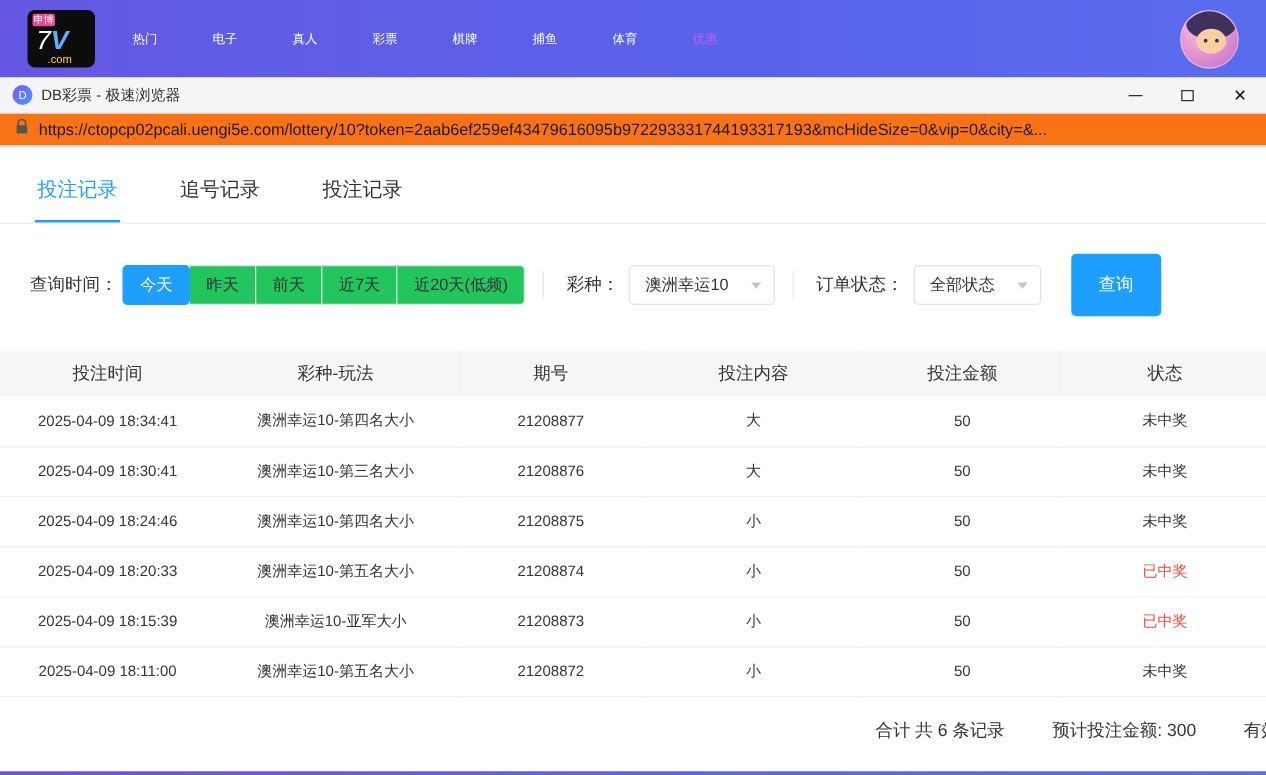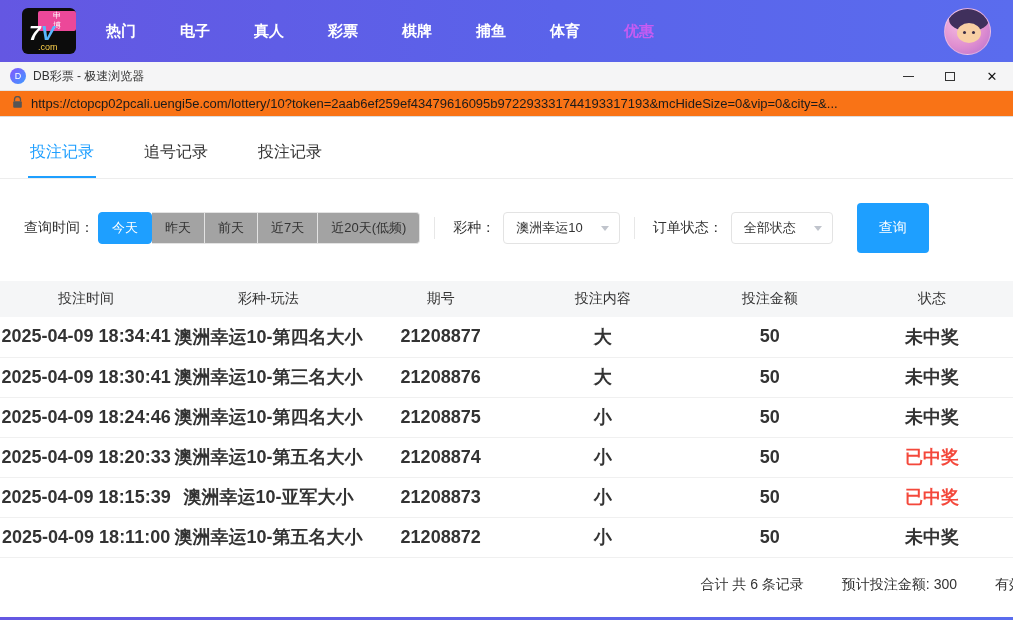--- a/index.html
+++ b/index.html
@@ -5,27 +5,27 @@
   * { box-sizing: border-box; margin: 0; padding: 0; }
   html,body { width:1013px; height:620px; overflow:hidden; }
   body { font-family:"Liberation Sans", sans-serif; background:#fff; position:relative; }
 
   
   .top-bar { height:62px; background:linear-gradient(90deg,#6457e2 0%, #5a63ea 55%, #5a6cee 100%);
              display:flex; align-items:center; padding:0 22px; }
   .logo { width:54px; height:46px; background:#0c0c0c; border-radius:6px; position:relative;
           margin-right:30px; flex:0 0 auto; }
   .logo-badge { position:absolute; top:3px; left:4px; background:#ec4899; color:#fff;
-                font-size:8px; line-height:10px; padding:0 15px; border-radius:2px;margin-left:12px; }
-  .logo-main { position:absolute; top:13px; left:7px; font-size:21px; font-weight:bold;
+                font-size:8px; line-height:10px; padding:0 1px; border-radius:2px; }
+  .logo-main { position:absolute; top:13px; left:7px; font-size:21px; font-weight:normal;
                font-style:italic; color:#fff; letter-spacing:0; }
   .logo-main b { color:#58b6ff; font-style:italic; }
   .logo-suffix { position:absolute; bottom:2px; left:16px; font-size:9px; color:#ffd34d;margin-top:15px; }
   .nav { display:flex; align-items:center; }
-  .nav .nav-item { color:#fff; font-size:15px; font-weight:bold; margin-right:44px; cursor:pointer; }
+  .nav .nav-item { color:#fff; font-size:10px; font-weight:normal; margin-right:44px; cursor:pointer; }
   .nav .nav-item.highlight { color:#c75cf2; }
   .avatar { margin-left:auto; width:47px; height:47px; border-radius:50%;
             background:radial-gradient(circle at 35% 30%, #f6bfe3 0%, #e08fd0 55%, #b56ccf 100%);
             position:relative; overflow:hidden; border:1px solid rgba(255,255,255,.35); }
   .avatar .hair { position:absolute; top:-4px; left:4px; width:40px; height:26px;
                   background:#40305c; border-radius:50% 50% 45% 45%; }
   .avatar .face { position:absolute; top:14px; left:12px; width:24px; height:20px;
                   background:#f8cfa4; border-radius:50%; }
   .avatar .eye { position:absolute; width:3px; height:3px; background:#3a2b45; border-radius:50%; top:22px; }
   .avatar .eye.l { left:18px; } .avatar .eye.r { left:27px; }
@@ -51,41 +51,41 @@
 
   
   .page { background:#fff; }
   .tabs { display:flex; padding:0 28px; border-bottom:1px solid #ededed; margin-top:10px; }
   .tab { font-size:16px; color:#333; padding:15px 2px 13px; margin-right:46px; cursor:pointer; }
   .tab.active { color:#1e9fff; border-bottom:2px solid #1e9fff; }
 
   .filter-row { display:flex; align-items:center; padding:24px 24px 20px; font-size:14px; color:#333; }
   .filter-label { flex:0 0 auto; }
   .seg { display:flex; margin-left:4px;border-radius:16px; }
-  .seg button { height:32px; padding:0 13px; background:#a3a3a3; border:1px solid #e3e3e3;
+  .seg button { height:32px; padding:0 13px; background:#22c55e; border:1px solid #e3e3e3;
                 border-left:none; font-size:13px; color:#333; cursor:pointer;
                 font-family:"Liberation Sans",sans-serif; }
   .seg button:first-child { border-left:1px solid #e3e3e3; border-radius:4px 0 0 4px; }
   .seg button:last-child { border-radius:0 4px 4px 0; }
   .seg button.active { background:#1e9fff; border-color:#1e9fff; color:#fff; border-radius:4px; }
   .vdiv { width:1px; height:22px; background:#e7e7e7; margin:0 18px 0 14px; }
   .select-box { height:32px; border:1px solid #e3e3e3; border-radius:4px; background:#fff;
                 display:flex; align-items:center; padding:0 10px 0 12px; margin-left:8px;
                 font-size:13px; color:#333; cursor:pointer; }
   .select-box .val { margin-right:18px; }
   .caret { width:0; height:0; border-left:4px solid transparent; border-right:4px solid transparent;
            border-top:5px solid #c0c4cc; }
   .query-btn { height:50px; width:72px; background:#1e9fff; color:#fff; border:none;
                border-radius:4px; font-size:14px; margin-left:24px; cursor:pointer;
                font-family:"Liberation Sans",sans-serif; }
 
   
   table { width:100%; border-collapse:collapse; font-size:13px; color:#333; margin-top:8px; }
   thead th { background:#f5f6f7; height:36px; font-weight:normal; font-size:14px; text-align:center; }
-  tbody td { height:40px; text-align:center; border-bottom:1px solid #f0f0f0; font-size:18px;font-weight:bold; }
+  tbody td { height:40px; text-align:center; border-bottom:1px solid #f0f0f0; font-size:12px; }
   td.won { color:#f4483b; }
 
   
   .summary { display:flex; justify-content:flex-end; align-items:center;
              padding:18px 0 14px; font-size:14px; color:#333; margin-right:-52px; }
   .summary span { margin-left:38px; white-space:nowrap; }
 
   .bottom-strip { position:absolute; bottom:0; left:0; width:100%; height:3px;
                   background:linear-gradient(90deg,#6457e2,#5a6cee); }
 </style>

